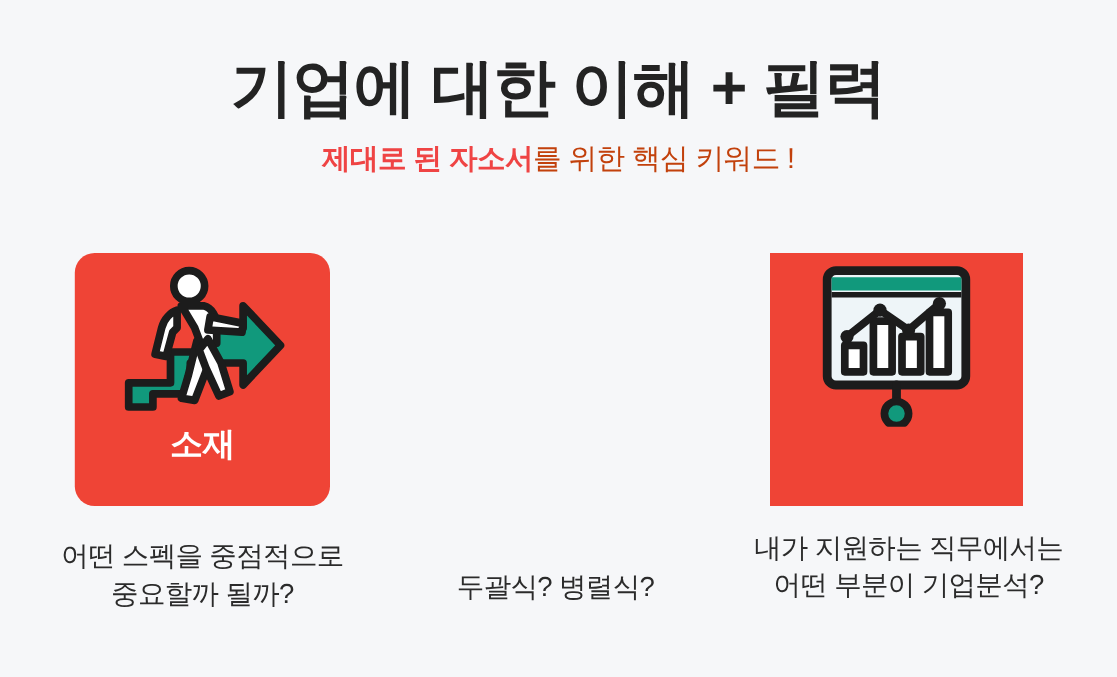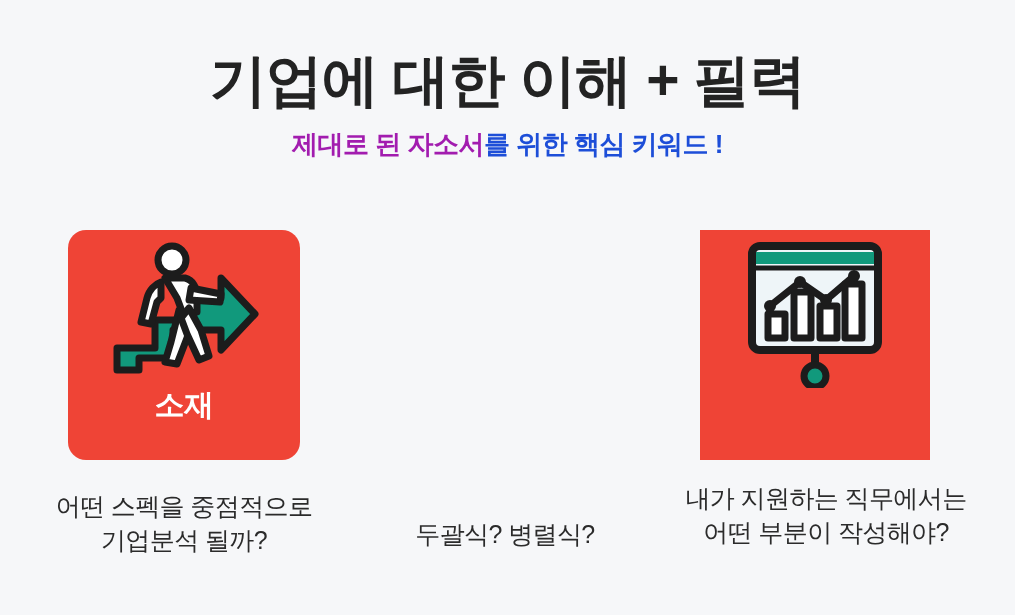--- a/index.html
+++ b/index.html
@@ -17,22 +17,22 @@
     font-size:57px; font-weight:bold; color:#232323;
     letter-spacing:-1px; line-height:1.0;
     white-space:nowrap;
   }
   .subtitle {
     margin-top:22px;
     font-size:26px; font-weight:bold; color:#232323;
     letter-spacing:-0.5px; line-height:1.0;
     white-space:nowrap;
   }
-  .subtitle .accent { color:#a21caf; }
-  .subtitle .plain  { color:#1d4ed8; font-weight:bold; }
+  .subtitle .accent { color:#ef4444; }
+  .subtitle .plain  { color:#c2410c; font-weight:normal; }
 
   
   .cards { position:absolute; left:0; top:230px; width:1015px; height:230px; }
   .card {
     position:absolute; top:0; height:230px;
     background:#ef4436;
     display:flex; flex-direction:column;
     align-items:center; justify-content:flex-start;
   }
   .card-1 { left:68px;  width:232px;border-radius:18px; }
@@ -124,24 +124,24 @@
           <line x1="75" y1="112" x2="75" y2="128" stroke="#1c1c1c" stroke-width="8" stroke-linecap="round"></line>
           <circle cx="75" cy="138" r="11" fill="#11997c" stroke="#1c1c1c" stroke-width="7"></circle>
         </svg>
       </div>
     </div>
   </div>
 
   <div class="captions">
     <div class="caption cap-1">
       <span class="line">어떤 스펙을 중점적으로</span>
-      <span class="line">기업분석 될까?</span>
+      <span class="line">중요할까 될까?</span>
     </div>
     <div class="caption cap-2">
       <span class="line">두괄식? 병렬식?</span>
     </div>
     <div class="caption cap-3">
       <span class="line">내가 지원하는 직무에서는</span>
-      <span class="line">어떤 부분이 작성해야?</span>
+      <span class="line">어떤 부분이 기업분석?</span>
     </div>
   </div>
 
 </div>
 
 </body></html>

